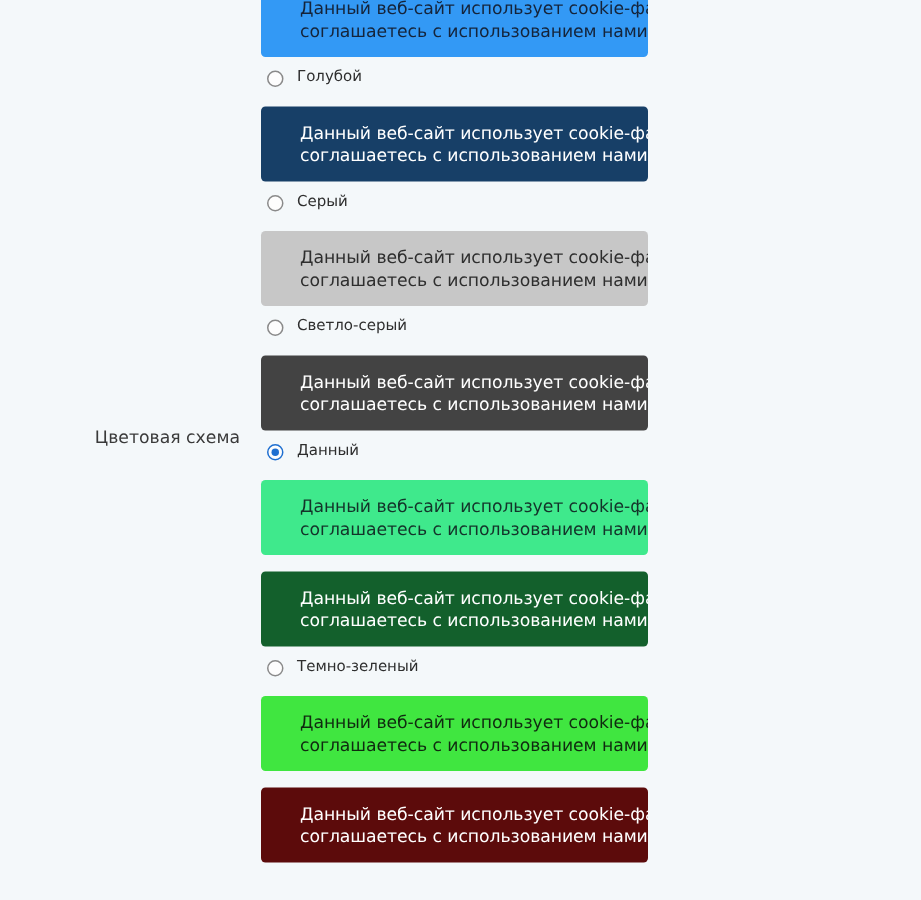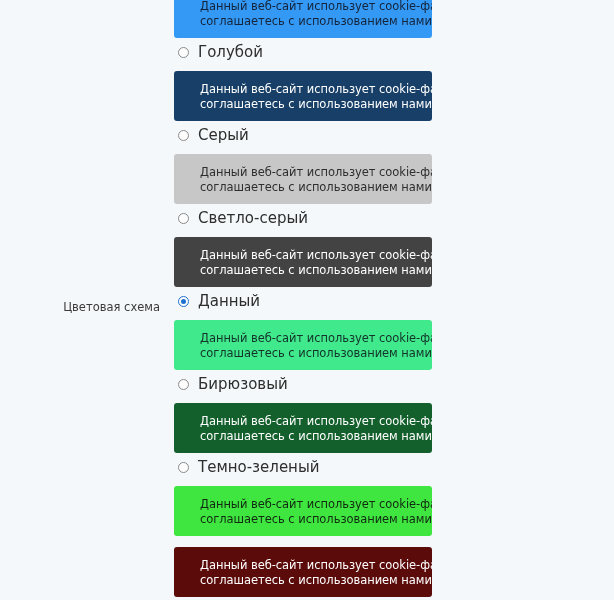--- a/index.html
+++ b/index.html
@@ -26,21 +26,20 @@
     left: 0;
     top: 284px;
     width: 168px;
     text-align: right;
     padding-right: 8px;
     box-sizing: border-box;
     font-size: 11.5px;
     color: #3a3a3a;
     line-height: 14px;
     white-space: nowrap;
-    margin-top: 16px;
   }
 
   .scheme-list {
     position: absolute;
     left: 174px;
     top: -12px;
     width: 300px;
   }
 
   .scheme-option {
@@ -97,21 +96,21 @@
     position: absolute;
     left: 2px;
     top: 2px;
     width: 5px;
     height: 5px;
     border-radius: 50%;
     background: #1f6fd0;
   }
 
   .radio-label {
-    font-size: 15px;
+    font-size: 10px;
     color: #2e2e2e;
     margin-left: 9px;
     line-height: 14px;
     white-space: nowrap;
   }
 </style>
 </head>
 <body style="background: rgb(244, 248, 250);">
 
 <div class="form-row">
@@ -152,24 +151,20 @@
         </div>
         <label class="radio-line">
           <span class="radio-dot checked"></span>
           <span class="radio-label">Данный</span>
         </label>
       </div>
       <div class="scheme-option">
         <div class="swatch" style="background: rgb(63, 233, 140);">
           <div class="swatch-text" style="color: rgb(20, 51, 42);"><div>Данный веб-сайт использует cookie-файлы</div><div>соглашаетесь с использованием нами cook</div></div>
         </div>
-        <label class="radio-line">
-          <span class="radio-dot"></span>
-          <span class="radio-label">Бирюзовый</span>
-        </label>
       </div>
       <div class="scheme-option">
         <div class="swatch" style="background: rgb(19, 96, 44);">
           <div class="swatch-text" style="color: rgb(255, 255, 255);"><div>Данный веб-сайт использует cookie-файлы</div><div>соглашаетесь с использованием нами cook</div></div>
         </div>
         <label class="radio-line">
           <span class="radio-dot"></span>
           <span class="radio-label">Темно-зеленый</span>
         </label>
       </div>

